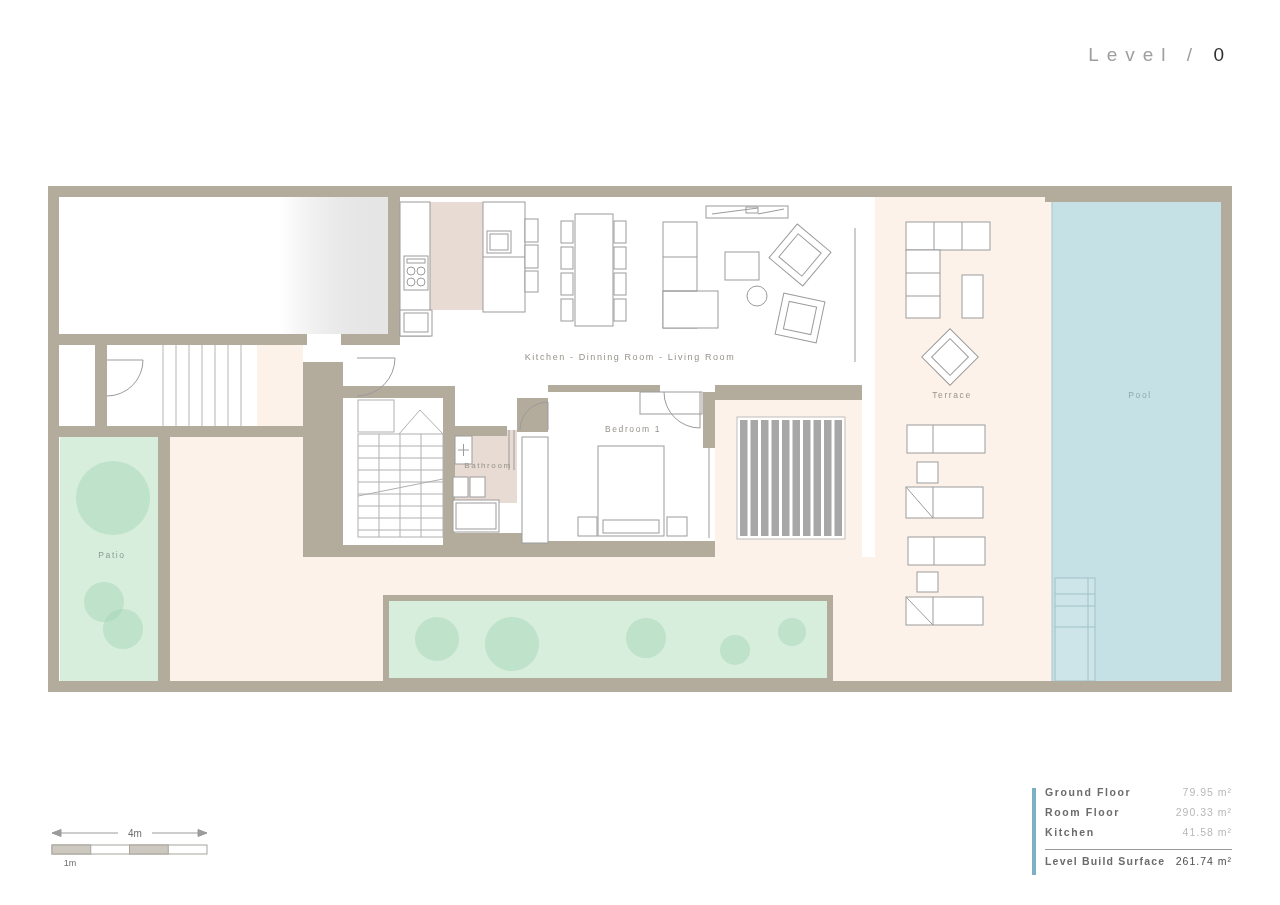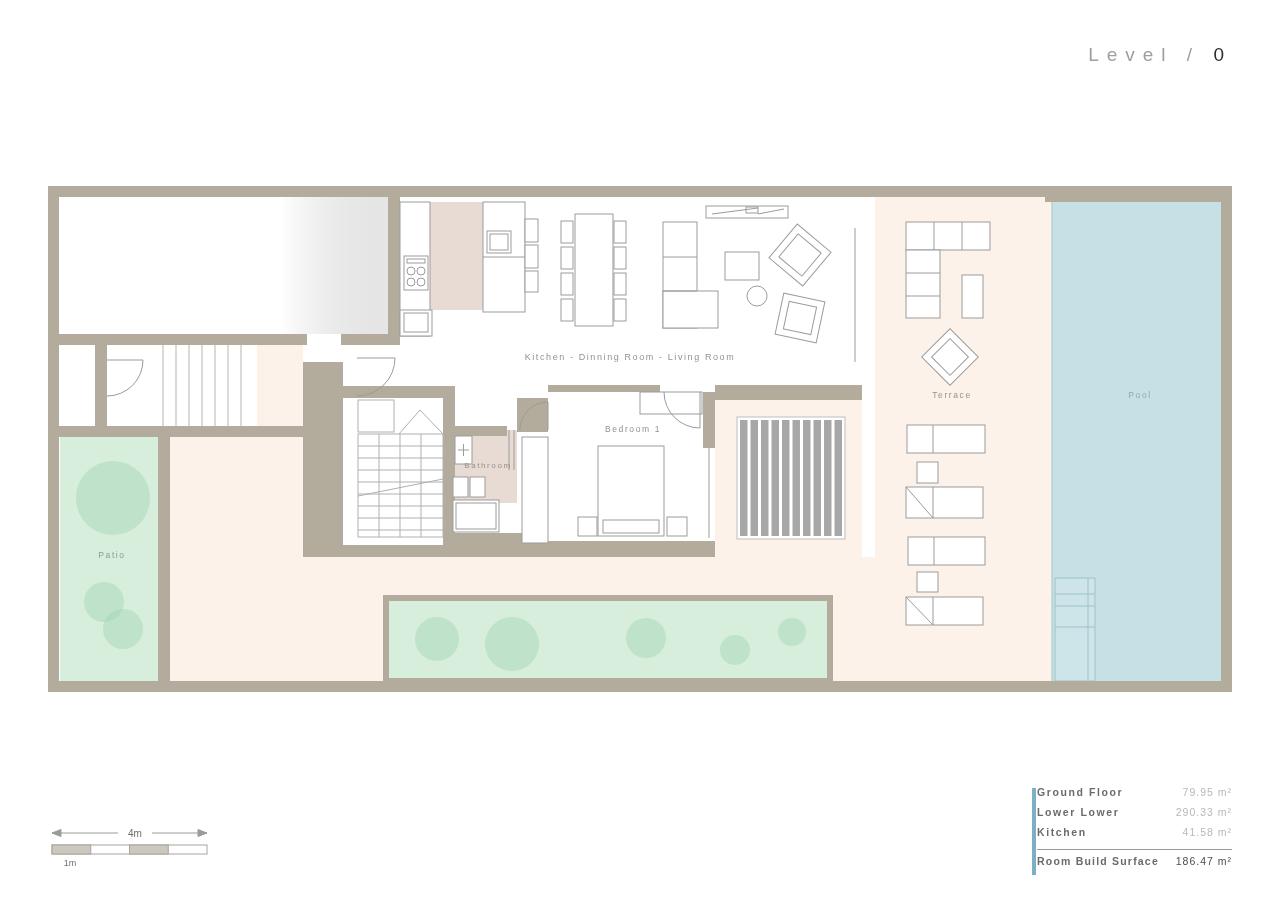--- a/index.html
+++ b/index.html
@@ -10,21 +10,21 @@
   .title{position:absolute;top:44px;right:48px;font-size:19px;letter-spacing:8px;color:#9e9e9e;white-space:nowrap;}
   .title .num{color:#2e2e2e;}
 
   
   svg.plan{position:absolute;left:0;top:0;}
   svg text{font-family:"Liberation Sans", sans-serif;}
 
   
   .areas{position:absolute;left:1032px;top:786px;width:200px;font-size:10.5px;color:#6b6b6b;}
   .areas .bar{position:absolute;left:0;top:2px;bottom:0;width:4px;background:#7db0c4;}
-  .areas .rows{margin-left:5px;}
+  .areas .rows{margin-left:13px;}
   .areas .row{display:flex;justify-content:space-between;align-items:baseline;height:20px;}
   .areas .row .lbl{letter-spacing:1.6px;color:#6b6b6b;font-weight:bold;}
   .areas .row .val{letter-spacing:1px;color:#b8b8b8;text-align:center;}
   .areas .divider{border-top:1px solid #9a9a9a;margin:3px 0 5px 0;}
   .areas .total .lbl{letter-spacing:1.2px;}
   .areas .total .val{color:#4c4c4c;}
 </style>
 </head>
 <body>
 
@@ -337,28 +337,28 @@
   </svg>
 
   <div class="areas">
     <div class="bar"></div>
     <div class="rows">
       <div class="row">
         <span class="lbl">Ground Floor</span>
         <span class="val">79.95 m²</span>
       </div>
       <div class="row">
-        <span class="lbl">Lower Lower</span>
+        <span class="lbl">Room Floor</span>
         <span class="val">290.33 m²</span>
       </div>
       <div class="row">
         <span class="lbl">Kitchen</span>
         <span class="val">41.58 m²</span>
       </div>
       <div class="divider"></div>
       <div class="row total">
-        <span class="lbl">Room Build Surface</span>
-        <span class="val">186.47 m²</span>
+        <span class="lbl">Level Build Surface</span>
+        <span class="val">261.74 m²</span>
       </div>
     </div>
   </div>
 
 </div>
 
 </body></html>

